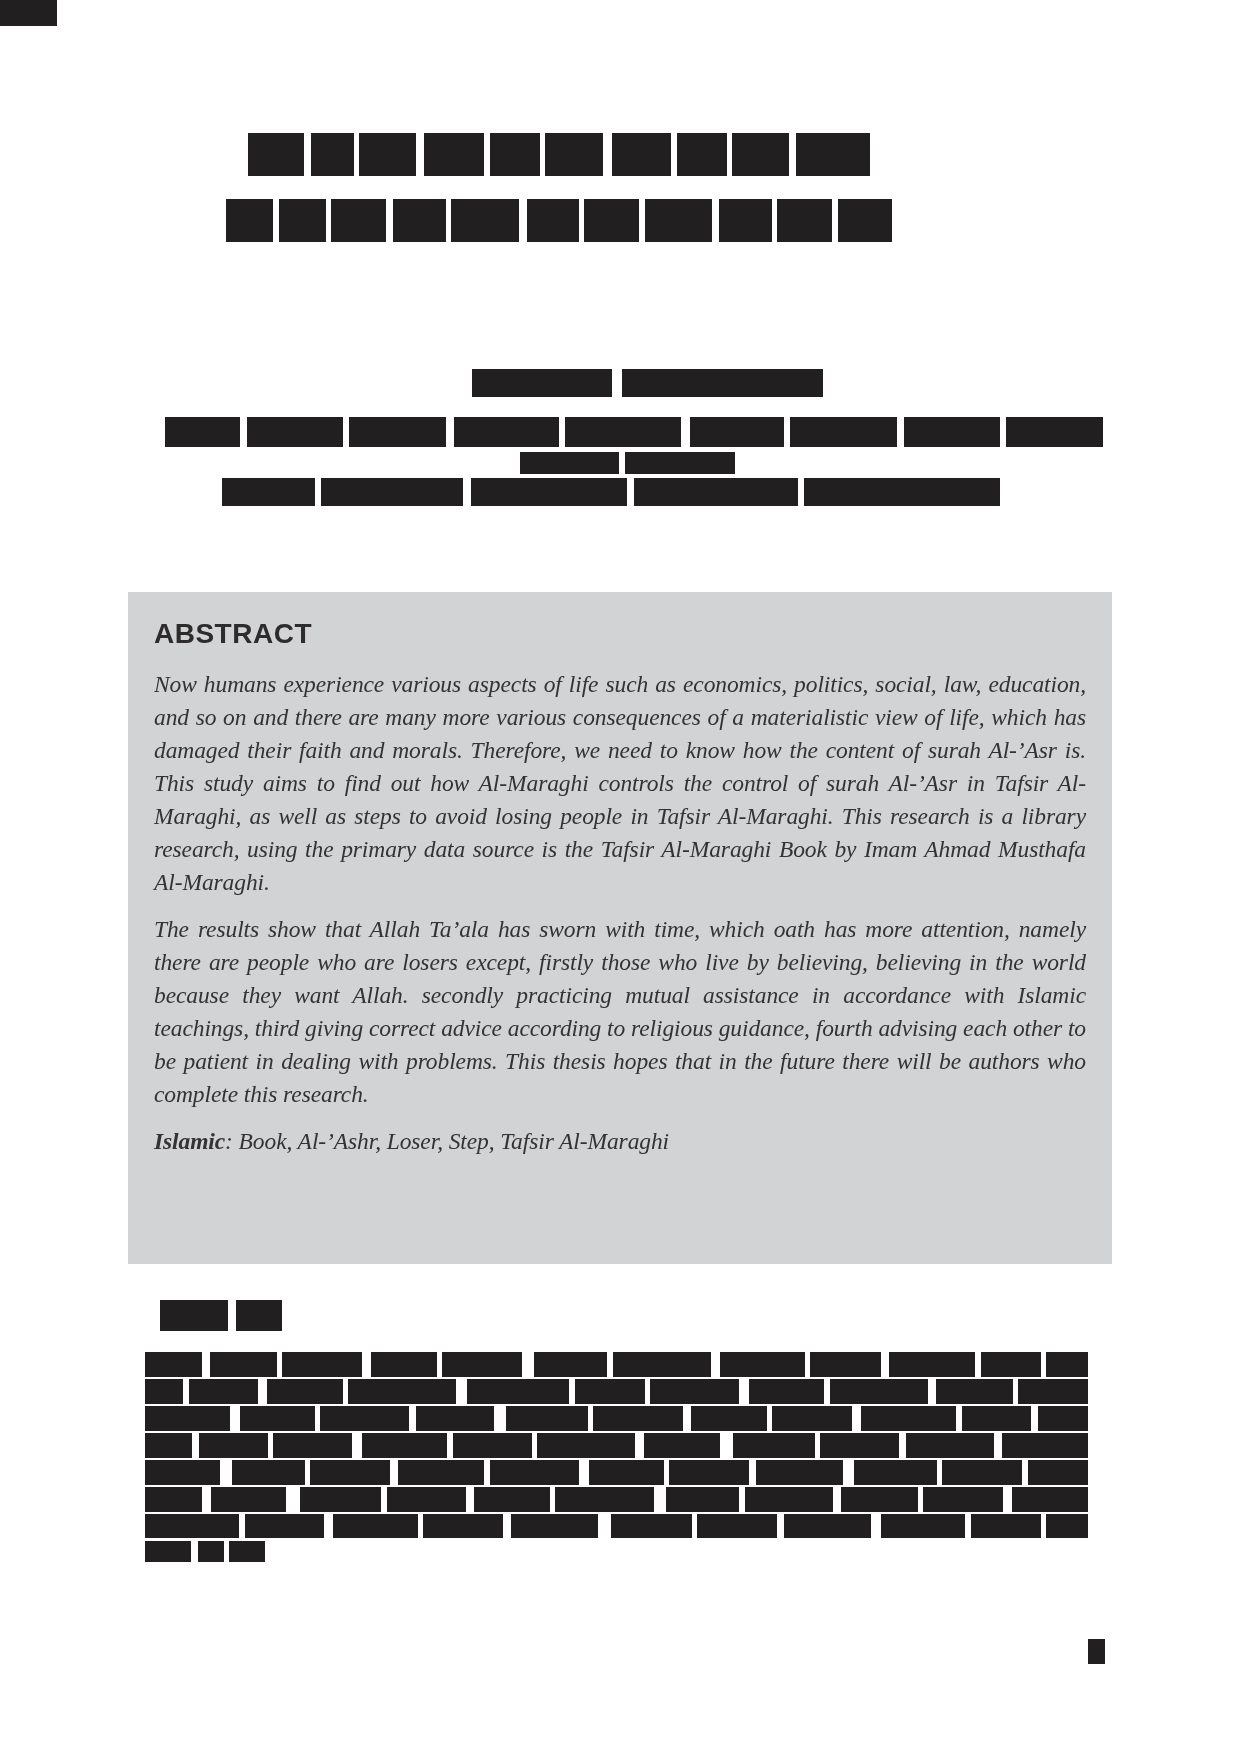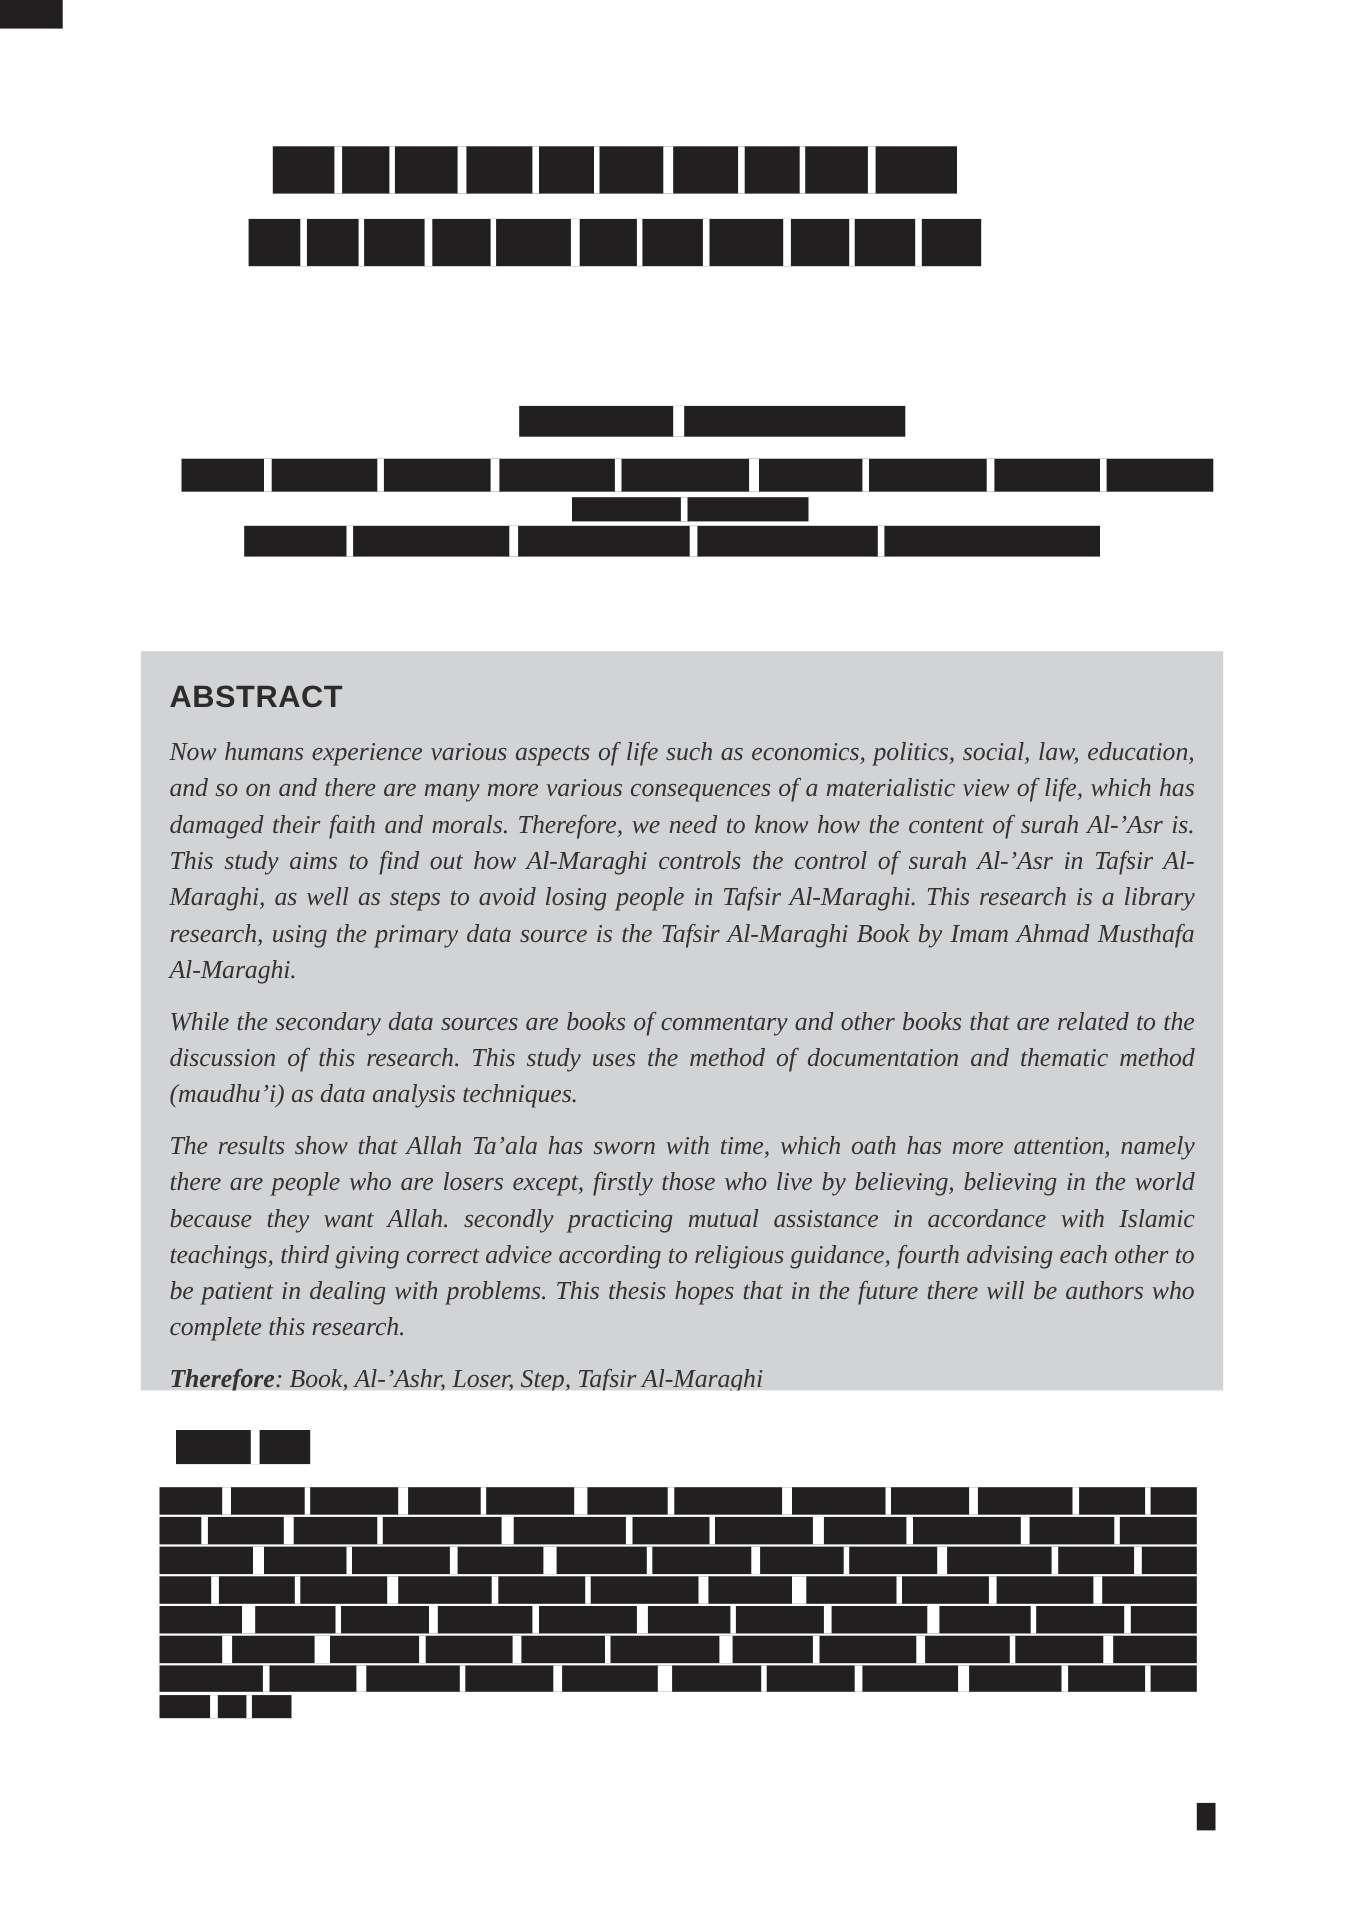--- a/index.html
+++ b/index.html
@@ -196,18 +196,17 @@
       <div class="redact" style="left: 145px; top: 1541px; width: 120px; height: 21px;">
         <span class="rgap" style="left: 38%; width: 7px;"></span>
         <span class="rgap" style="left: 66%; width: 5px;"></span>
       </div>
       <div class="redact" style="left: 1088px; top: 1639px; width: 17px; height: 25px;"></div>
     </div>
 
   <section class="abstract-box">
     <h2>ABSTRACT</h2>
     <p class="abs-p">Now humans experience various aspects of life such as economics, politics, social, law, education, and so on and there are many more various consequences of a materialistic view of life, which has damaged their faith and morals. Therefore, we need to know how the content of surah Al-’Asr is. This study aims to find out how Al-Maraghi controls the control of surah Al-’Asr in Tafsir Al-Maraghi, as well as steps to avoid losing people in Tafsir Al-Maraghi. This research is a library research, using the primary data source is the Tafsir Al-Maraghi Book by Imam Ahmad Musthafa Al-Maraghi.</p>
-    <p class="abs-p">While the secondary data sources are books of commentary and other books that are related to the discussion of this research. This study uses the method of documentation and thematic method (maudhu’i) as data analysis techniques.</p>
     <p class="abs-p">The results show that Allah Ta’ala has sworn with time, which oath has more attention, namely there are people who are losers except, firstly those who live by believing, believing in the world because they want Allah. secondly practicing mutual assistance in accordance with Islamic teachings, third giving correct advice according to religious guidance, fourth advising each other to be patient in dealing with problems. This thesis hopes that in the future there will be authors who complete this research.</p>
-    <p class="abs-p keywords"><strong>Therefore</strong><span>: Book, Al-’Ashr, Loser, Step, Tafsir Al-Maraghi</span></p>
+    <p class="abs-p keywords"><strong>Islamic</strong><span>: Book, Al-’Ashr, Loser, Step, Tafsir Al-Maraghi</span></p>
   </section>
 
 </div>
 
 </body></html>

